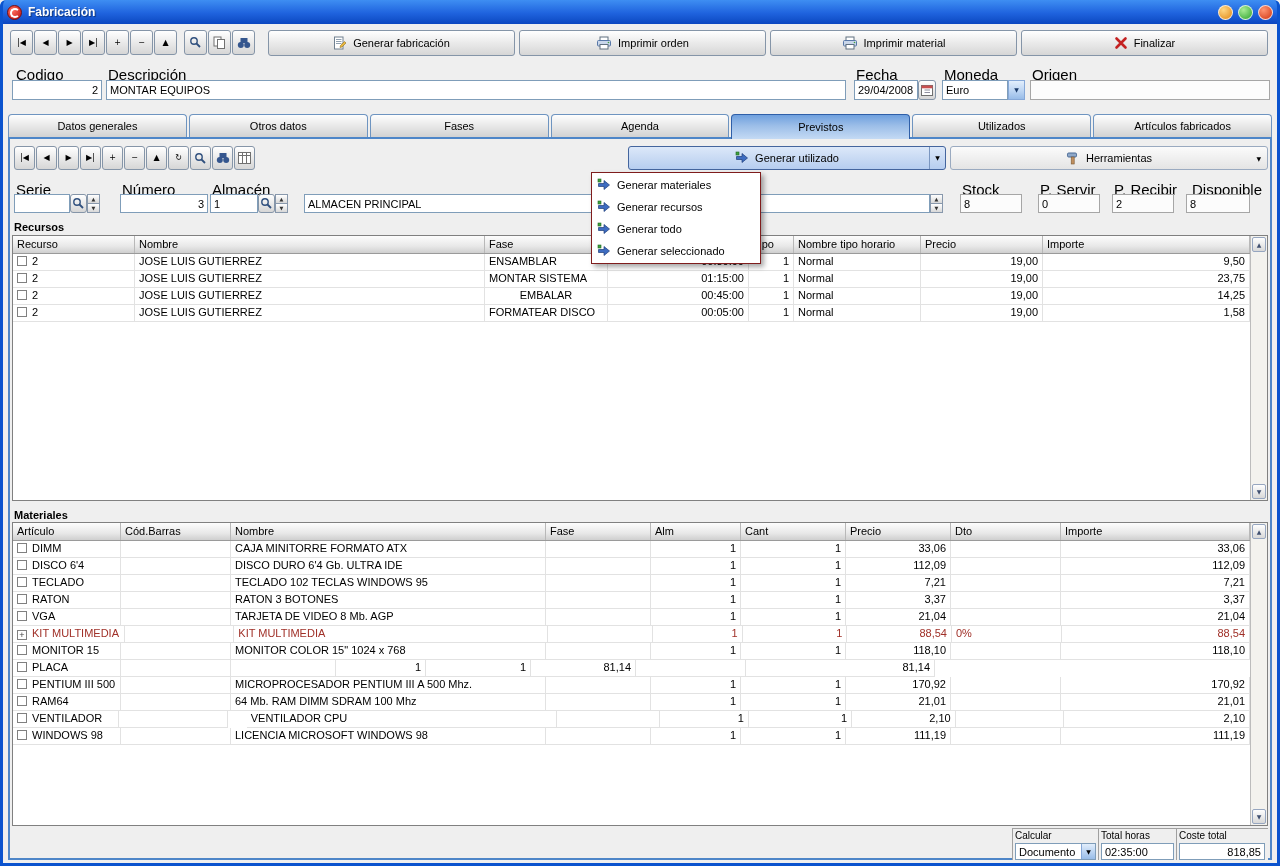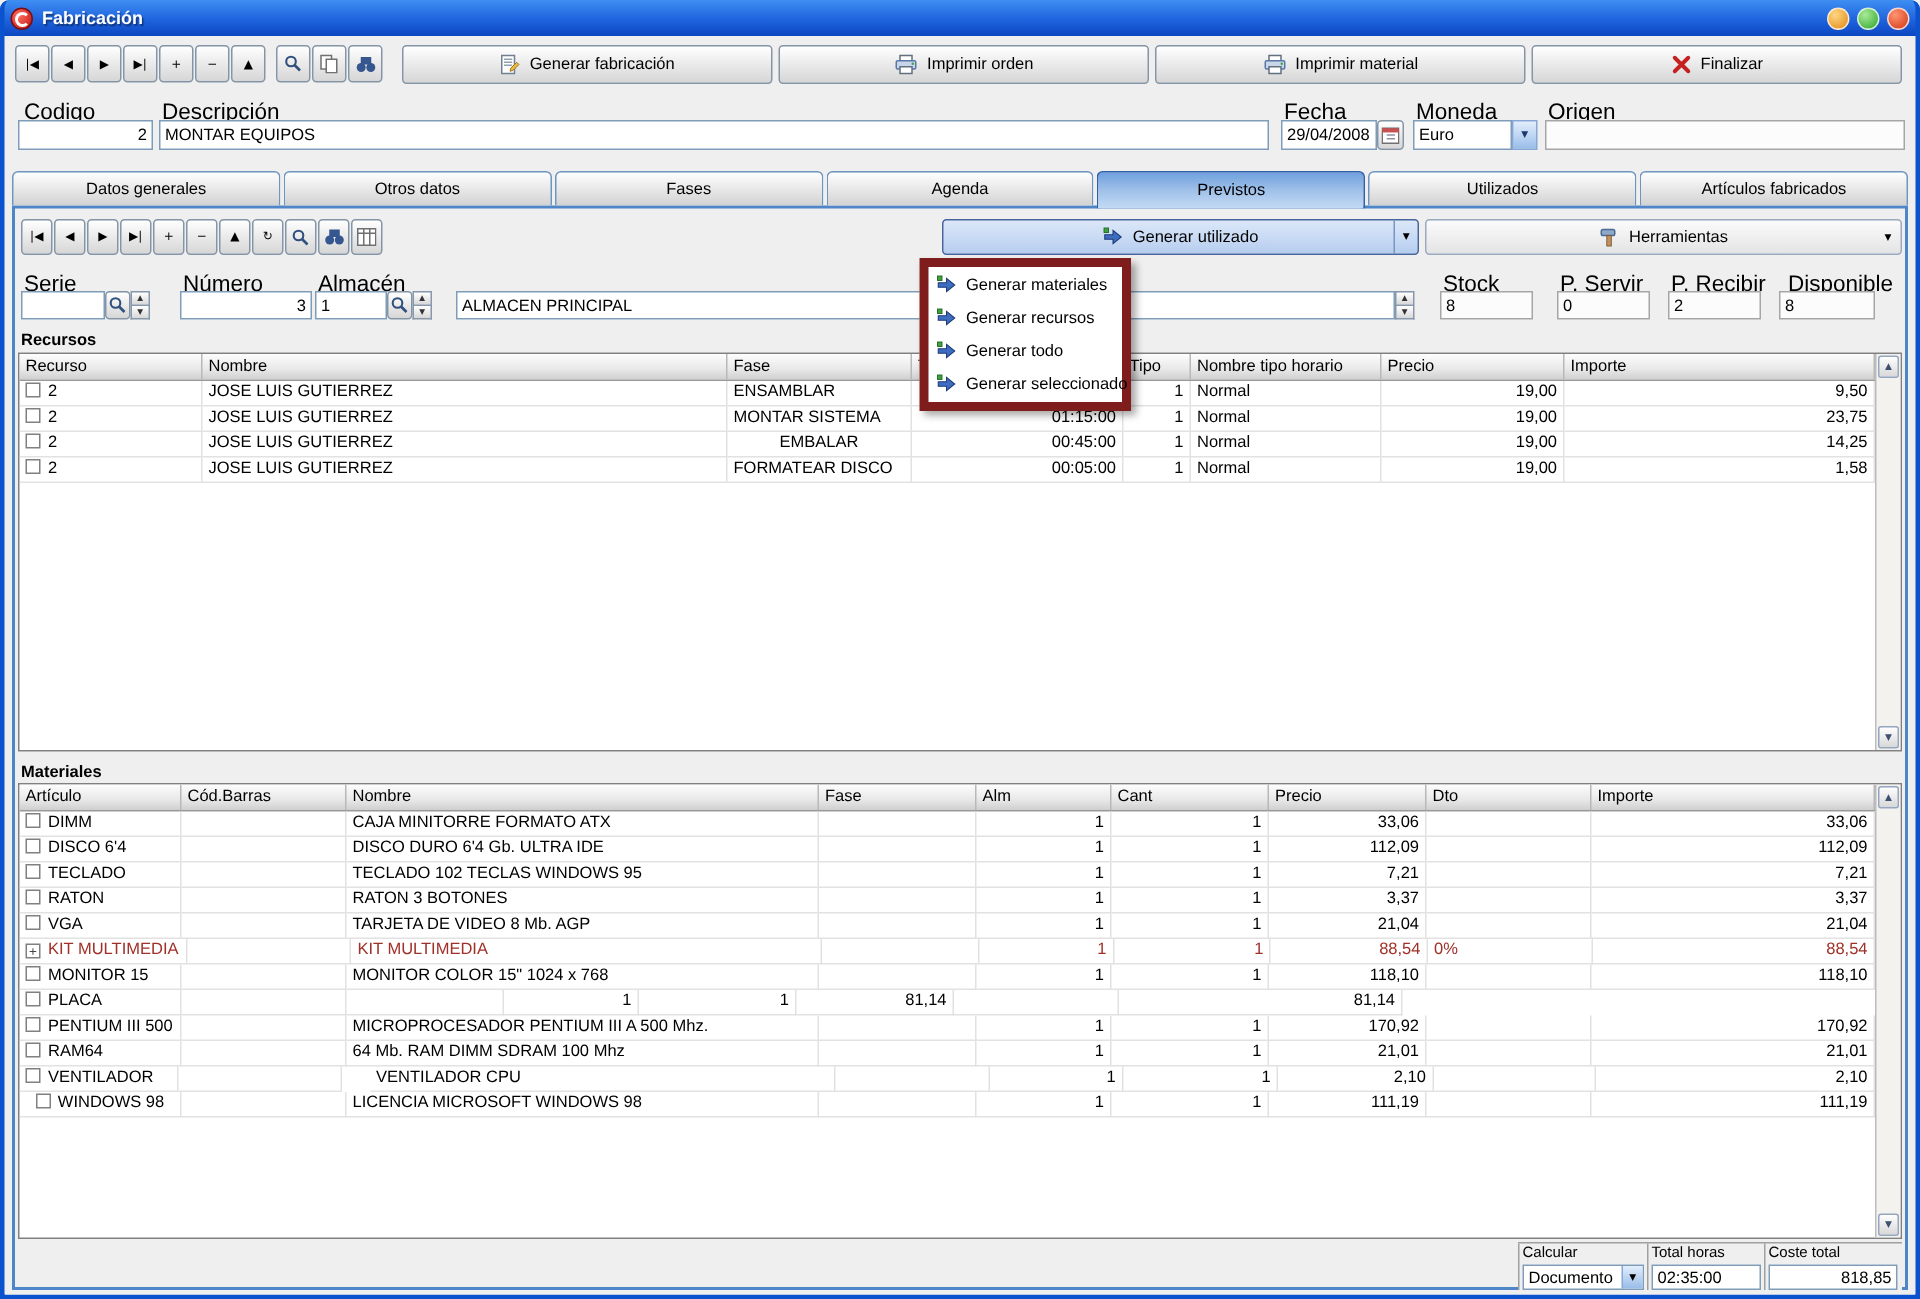--- a/index.html
+++ b/index.html
@@ -73,21 +73,21 @@
   .g-cell { padding:1px 4px 0 4px; border-right:1px solid #E2E2E2; border-bottom:1px solid #E2E2E2; overflow:hidden; white-space:nowrap; font-size:11px; }
   .g-row.kit { color:#A03028; }
   .cbx { display:inline-block; width:10px; height:10px; border:1px solid #808080; background:#FFF; margin-right:5px; vertical-align:-1px; }
   .plusbox { display:inline-block; width:10px; height:10px; border:1px solid #808080; background:#FFF; margin-right:5px; font-size:9px; line-height:8px; text-align:center; vertical-align:-1px; color:#444; }
 
   .sbar { position:absolute; top:0; right:0; bottom:0; width:17px; background:#F3F2EE; border-left:1px solid #BCBCBC; }
   .sb-btn { position:absolute; left:1px; right:1px; height:15px; border:1px solid #96A6C0; border-radius:2px; background:linear-gradient(#FEFEFE,#D8D8D8); display:flex; align-items:center; justify-content:center; color:#405070; }
   .sb-btn .glyph { font-size:6px; }
   .sb-up { top:1px; } .sb-down { bottom:1px; }
 
-  .menu { position:absolute; left:613px; top:172px; width:141px; background:#FFF; border:6px solid #7f1d1d; box-shadow:3px 3px 5px rgba(0,0,0,.35); z-index:150; padding:1px; }
+  .menu { position:absolute; left:591px; top:172px; width:170px; background:#FFF; border:1px solid #7f1d1d; box-shadow:3px 3px 5px rgba(0,0,0,.35); z-index:150; padding:1px; }
   .menu-item { height:22px; display:flex; align-items:center; gap:6px; padding:0 6px 0 4px; white-space:nowrap; }
 
   .footer { position:absolute; left:1012px; top:828px; width:256px; height:32px; display:flex; border-top:1px solid #A0A0A0; background:#EFEFEF; z-index:5; }
   .f-cell { border-left:1px solid #A0A0A0; padding:1px 2px 0 2px; display:flex; flex-direction:column; }
   .f-lbl { font-size:10px; height:13px; white-space:nowrap; }
   .f-ctl { border:1px solid #7F9DB9; background:#FFF; height:17px; display:flex; align-items:center; padding:0 3px; position:relative; white-space:nowrap; }
   .f-ctl.rightal { justify-content:flex-end; }
   .dd-mini { position:absolute; right:0; top:0; bottom:0; width:14px; background:linear-gradient(#E2EEFC,#98BCE8); border-left:1px solid #86A8D8; display:flex; align-items:center; justify-content:center; }
   .dd-mini .glyph { font-size:6px; }
 </style>
@@ -616,21 +616,21 @@
           <div class="g-cell" style="width: 110px; text-align: left;"></div>
           <div class="g-cell" style="width: 315px; text-align: left; margin-left: 19px;">VENTILADOR CPU</div>
           <div class="g-cell" style="width: 105px; text-align: left;"></div>
           <div class="g-cell" style="width: 90px; text-align: right;">1</div>
           <div class="g-cell" style="width: 105px; text-align: right;">1</div>
           <div class="g-cell" style="width: 105px; text-align: right;">2,10</div>
           <div class="g-cell" style="width: 110px; text-align: left;"></div>
           <div class="g-cell" style="width: 189px; text-align: right;">2,10</div>
         </div>
         <div class="g-row">
-          <div class="g-cell" style="width: 108px; text-align: center;"><span class="cbx"></span><span>WINDOWS 98</span></div>
+          <div class="g-cell" style="width: 108px; text-align: left;"><span class="cbx"></span><span>WINDOWS 98</span></div>
           <div class="g-cell" style="width: 110px; text-align: left;"></div>
           <div class="g-cell" style="width: 315px; text-align: left;">LICENCIA MICROSOFT WINDOWS 98</div>
           <div class="g-cell" style="width: 105px; text-align: left;"></div>
           <div class="g-cell" style="width: 90px; text-align: right;">1</div>
           <div class="g-cell" style="width: 105px; text-align: right;">1</div>
           <div class="g-cell" style="width: 105px; text-align: right;">111,19</div>
           <div class="g-cell" style="width: 110px; text-align: left;"></div>
           <div class="g-cell" style="width: 189px; text-align: right;">111,19</div>
         </div>
       </div>

